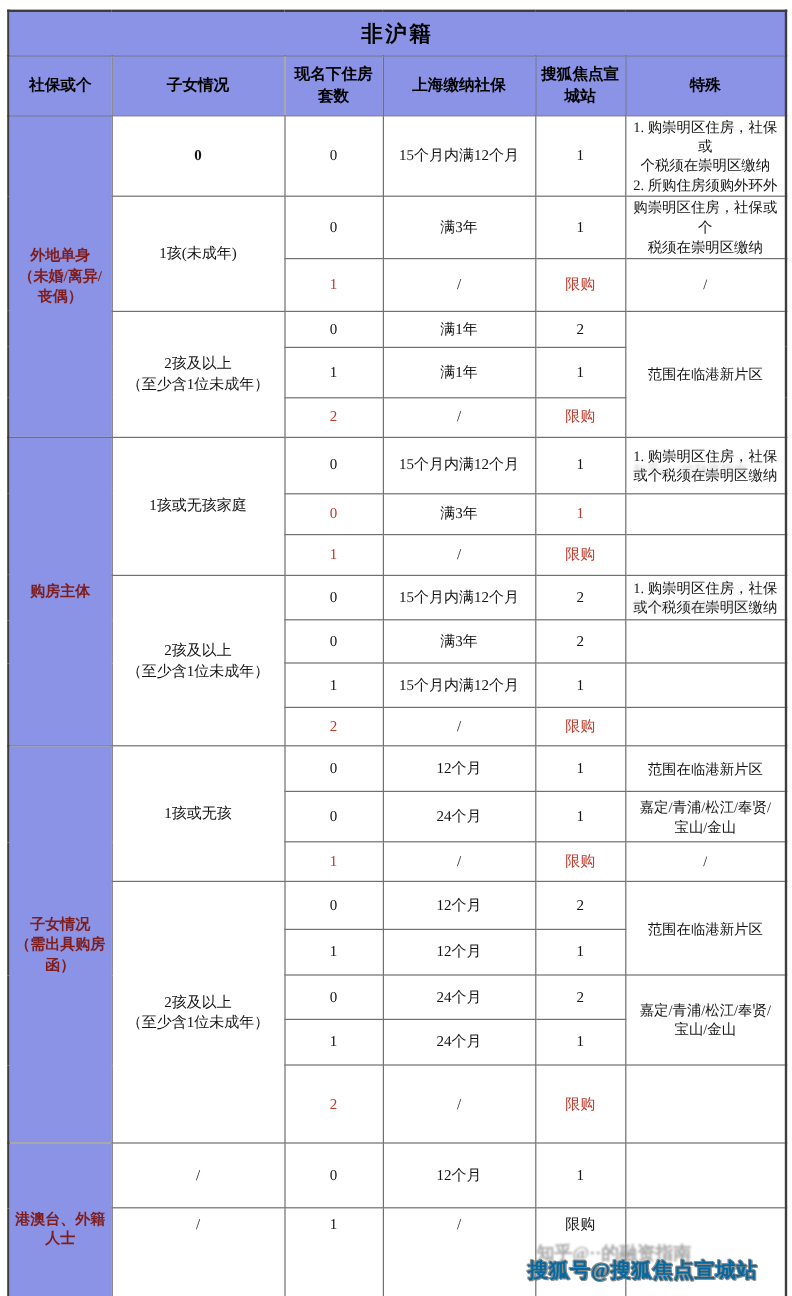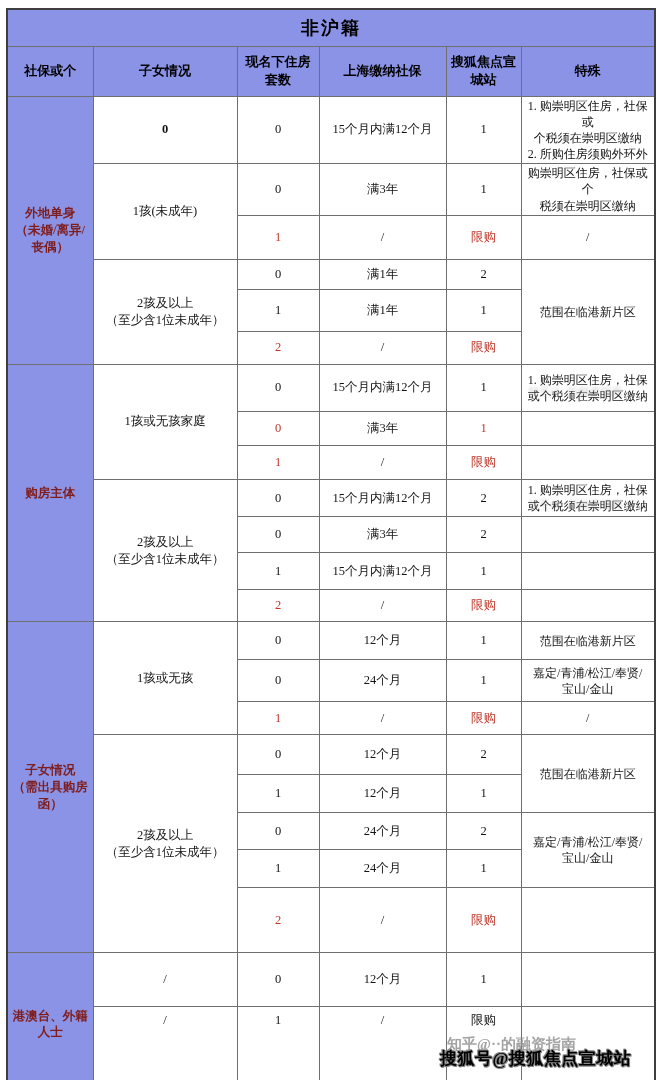--- a/index.html
+++ b/index.html
@@ -30,21 +30,21 @@
   td.sp{font-size:12px;}
   td.sp-left{text-align:center;font-size:12px;padding:2px 3px;}
   tr.vtop td.vt{vertical-align:top;padding-top:5px;}
   .wm-zhihu{
     position:absolute;left:447px;top:1035px;width:206px;
     font-size:15px;font-weight:bold;color:#8d8d8d;opacity:.8;
     filter:blur(0.7px);white-space:nowrap;overflow:hidden;
   }
   .wm-sohu{
     position:absolute;left:440px;top:1047px;
-    font-size:17px;font-weight:bold;color:#000000;white-space:nowrap;letter-spacing:.5px;
+    font-size:17px;font-weight:bold;color:#0369a1;white-space:nowrap;letter-spacing:.5px;
     text-shadow:1px 0 0 #8a8a8a,-1px 0 0 #8a8a8a,0 1px 0 #8a8a8a,0 -1px 0 #8a8a8a,
                 1px 1px 0 #8a8a8a,-1px -1px 0 #8a8a8a;
   }
   .wm-faint{
     position:absolute;font-size:11px;color:rgba(140,140,140,.38);
     filter:blur(.8px);white-space:nowrap;width:122px;overflow:hidden;
   }
   #wm-f1{left:528px;top:384px;}
   #wm-f2{left:528px;top:497px;}
 </style>

